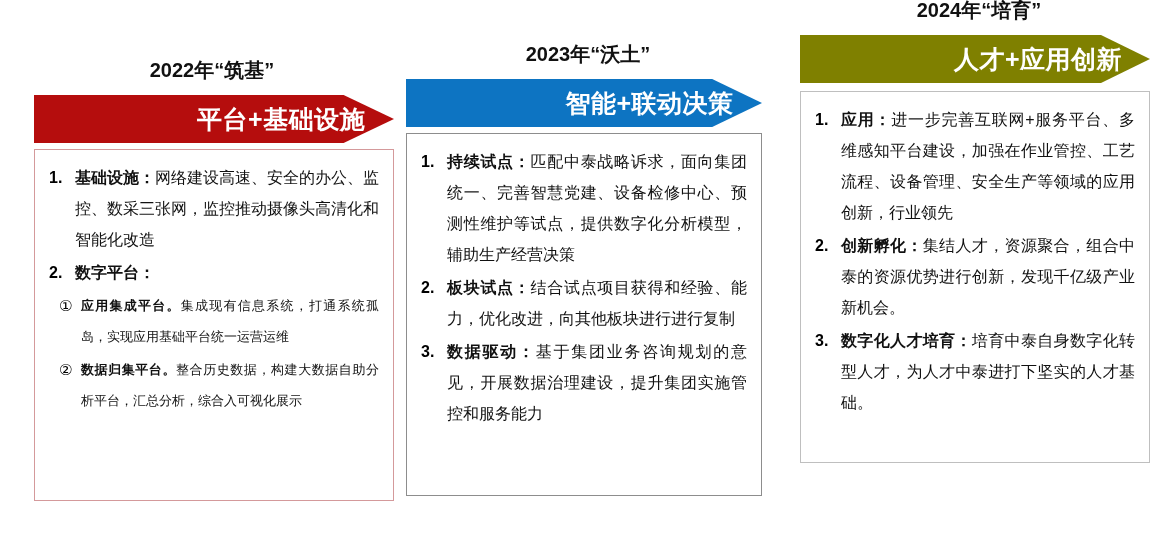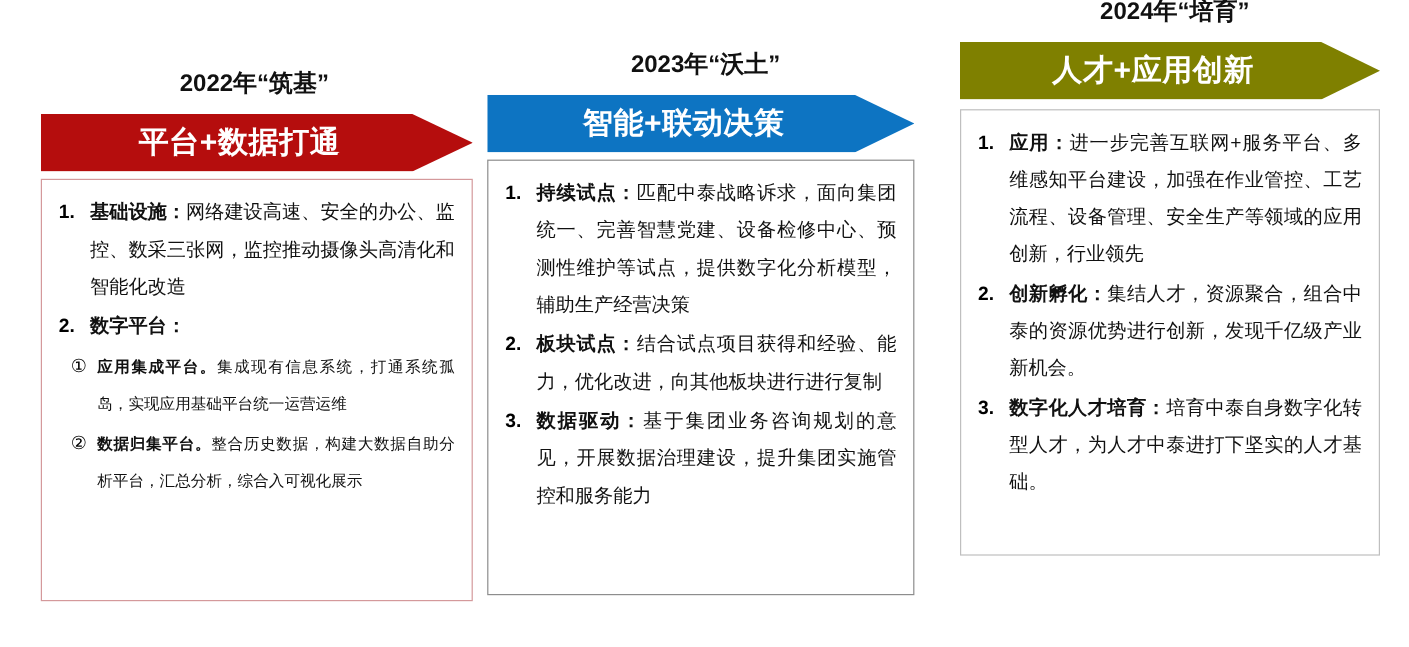--- a/index.html
+++ b/index.html
@@ -42,21 +42,21 @@
 
   
   .arrow-wrap {
     position: relative;
   }
   .arrow {
     position: relative;
     height: 48px;
     display: flex;
     align-items: center;
-    justify-content: center;
+    justify-content: flex-end;
     clip-path: polygon(0% 0%, 86% 0%, 100% 50%, 86% 100%, 0% 100%);
     -webkit-clip-path: polygon(0% 0%, 86% 0%, 100% 50%, 86% 100%, 0% 100%);
   }
   .arrow-label {
     color: #ffffff;
     font-weight: bold;
     font-size: 25px;
     line-height: 1;
     letter-spacing: 0.5px;
     white-space: nowrap;
@@ -119,21 +119,21 @@
 </style>
 </head>
 <body>
 
 <div class="board">
 
   <div class="col" id="col-0" style="top:60px;">
     <div class="year-title">2022年“筑基”</div>
     <div class="arrow-wrap" style="margin:14px 14px 0 18px;">
       <div class="arrow" style="background:#b50d0d;">
-        <span class="arrow-label">平台+数据打通</span>
+        <span class="arrow-label">平台+基础设施</span>
       </div>
     </div>
     <div class="content-box box-red" style="margin:6px 14px 0 18px; height:352px;">
       <ol class="items">
 
         <li class="item">
           <span class="marker">1.</span>
           <span class="item-text"><b>基础设施：</b><span>网络建设高速、安全的办公、监控、数采三张网，监控推动摄像头高清化和智能化改造</span></span>
         </li>
 

